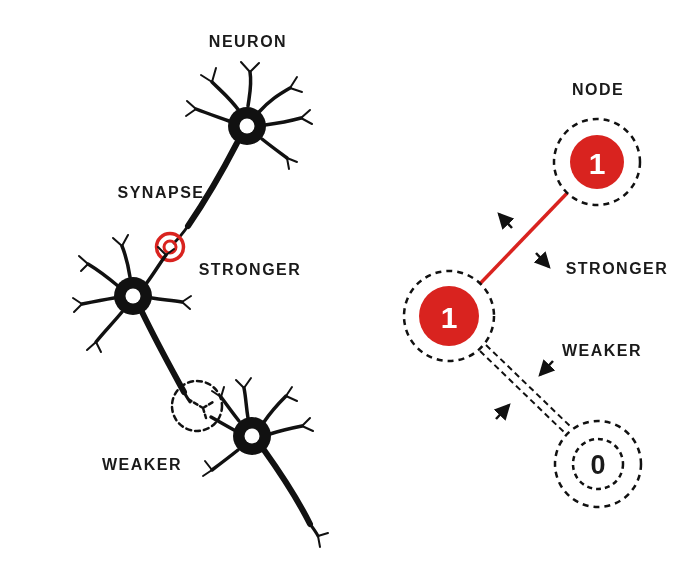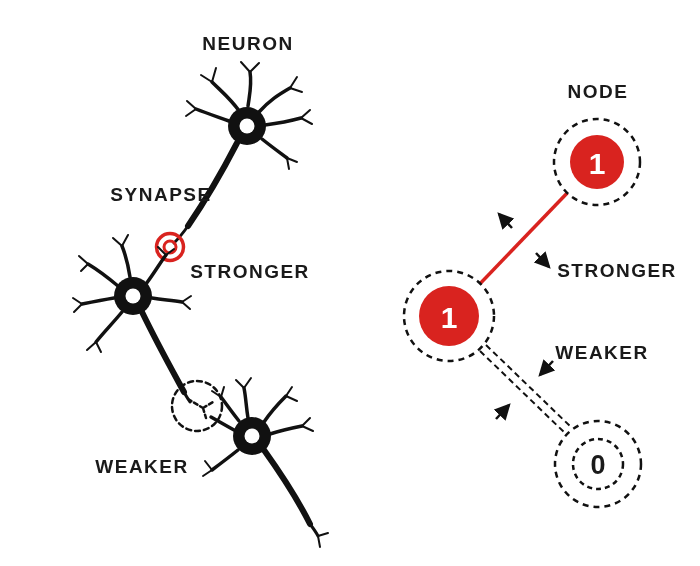--- a/index.html
+++ b/index.html
@@ -6,21 +6,21 @@
   .canvas{
     position:relative;
     width:700px;height:566px;
     background:#ffffff;
     font-family:"Liberation Sans", sans-serif;
     overflow:hidden;
   }
   .label{
     position:absolute;
     transform:translateX(-50%);
-    font-size:19px;
+    font-size:16px;
     font-weight:700;
     letter-spacing:1.5px;
     color:#1a1a1a;
     white-space:nowrap;
     user-select:none;
   }
   svg{position:absolute;left:0;top:0;}
   svg text.node-val{
     font-family:"Liberation Sans", sans-serif;
     font-weight:700;

